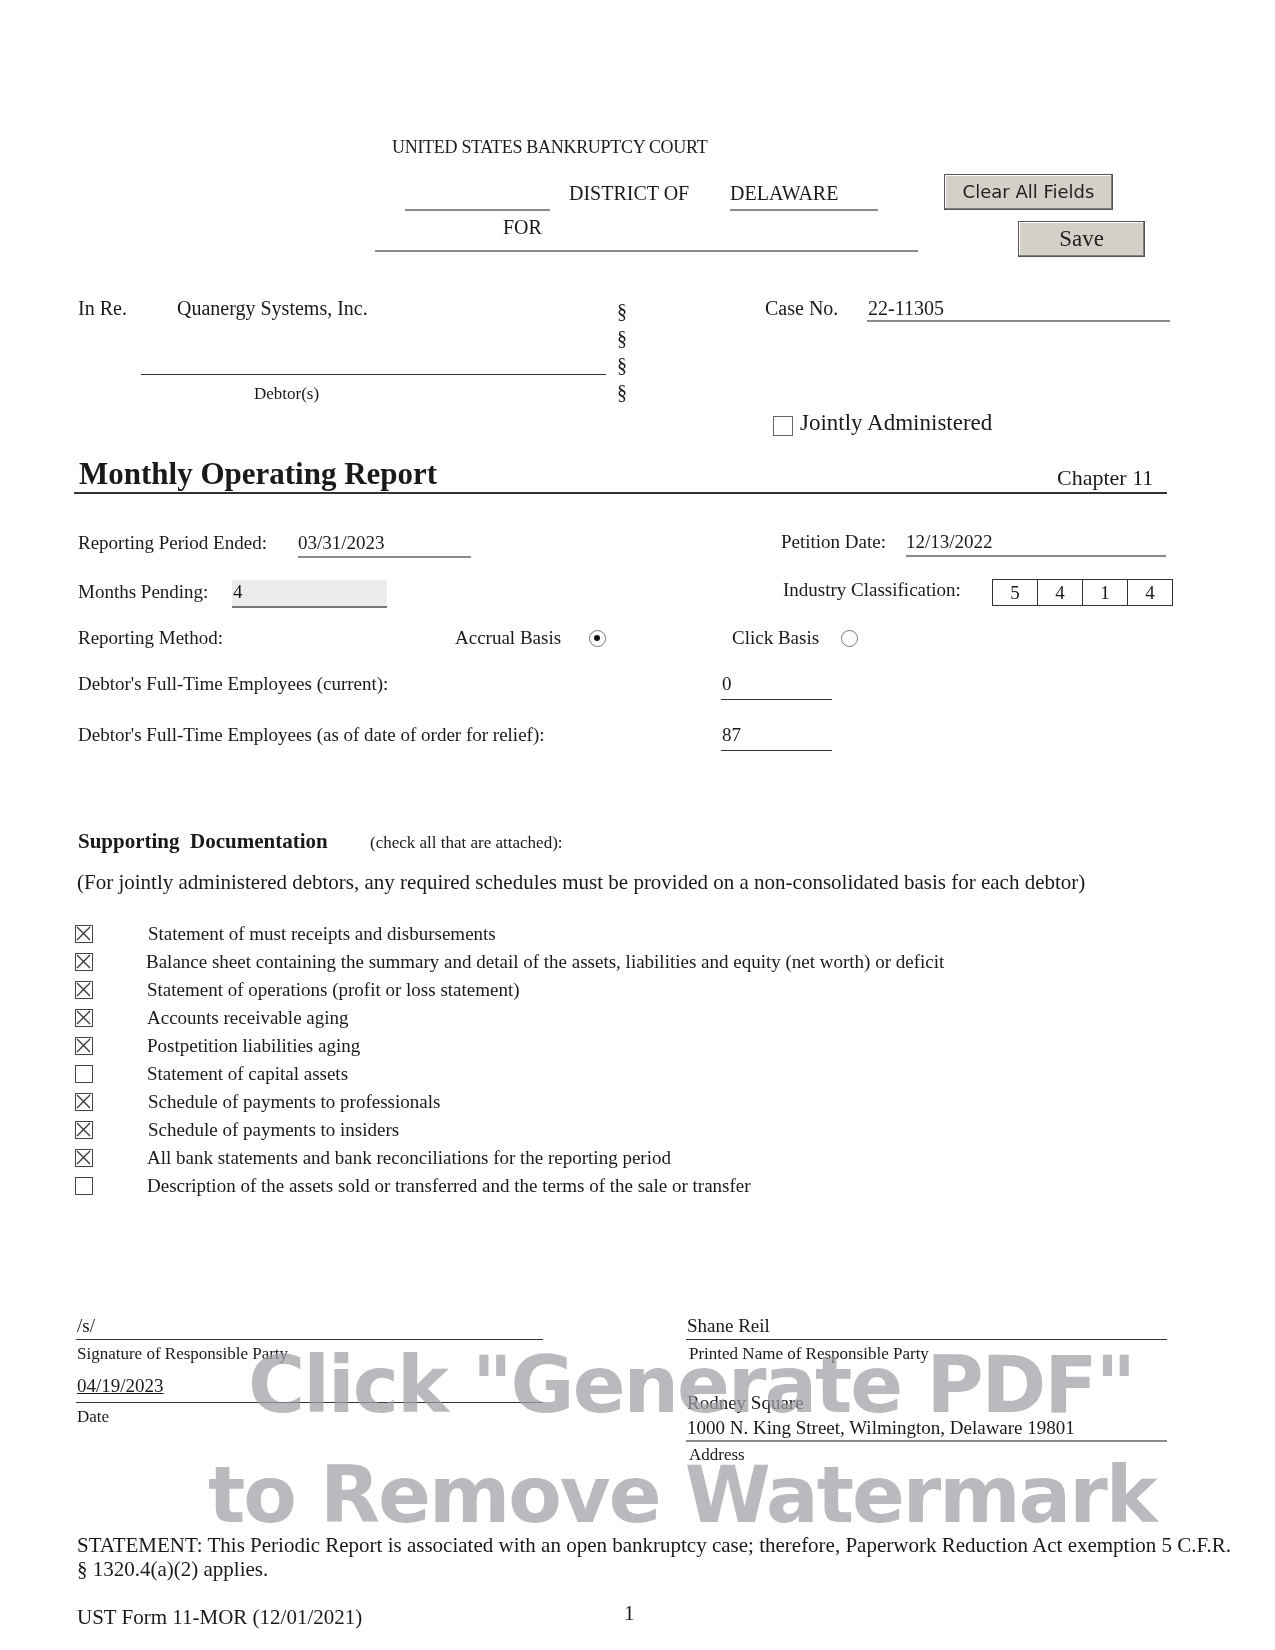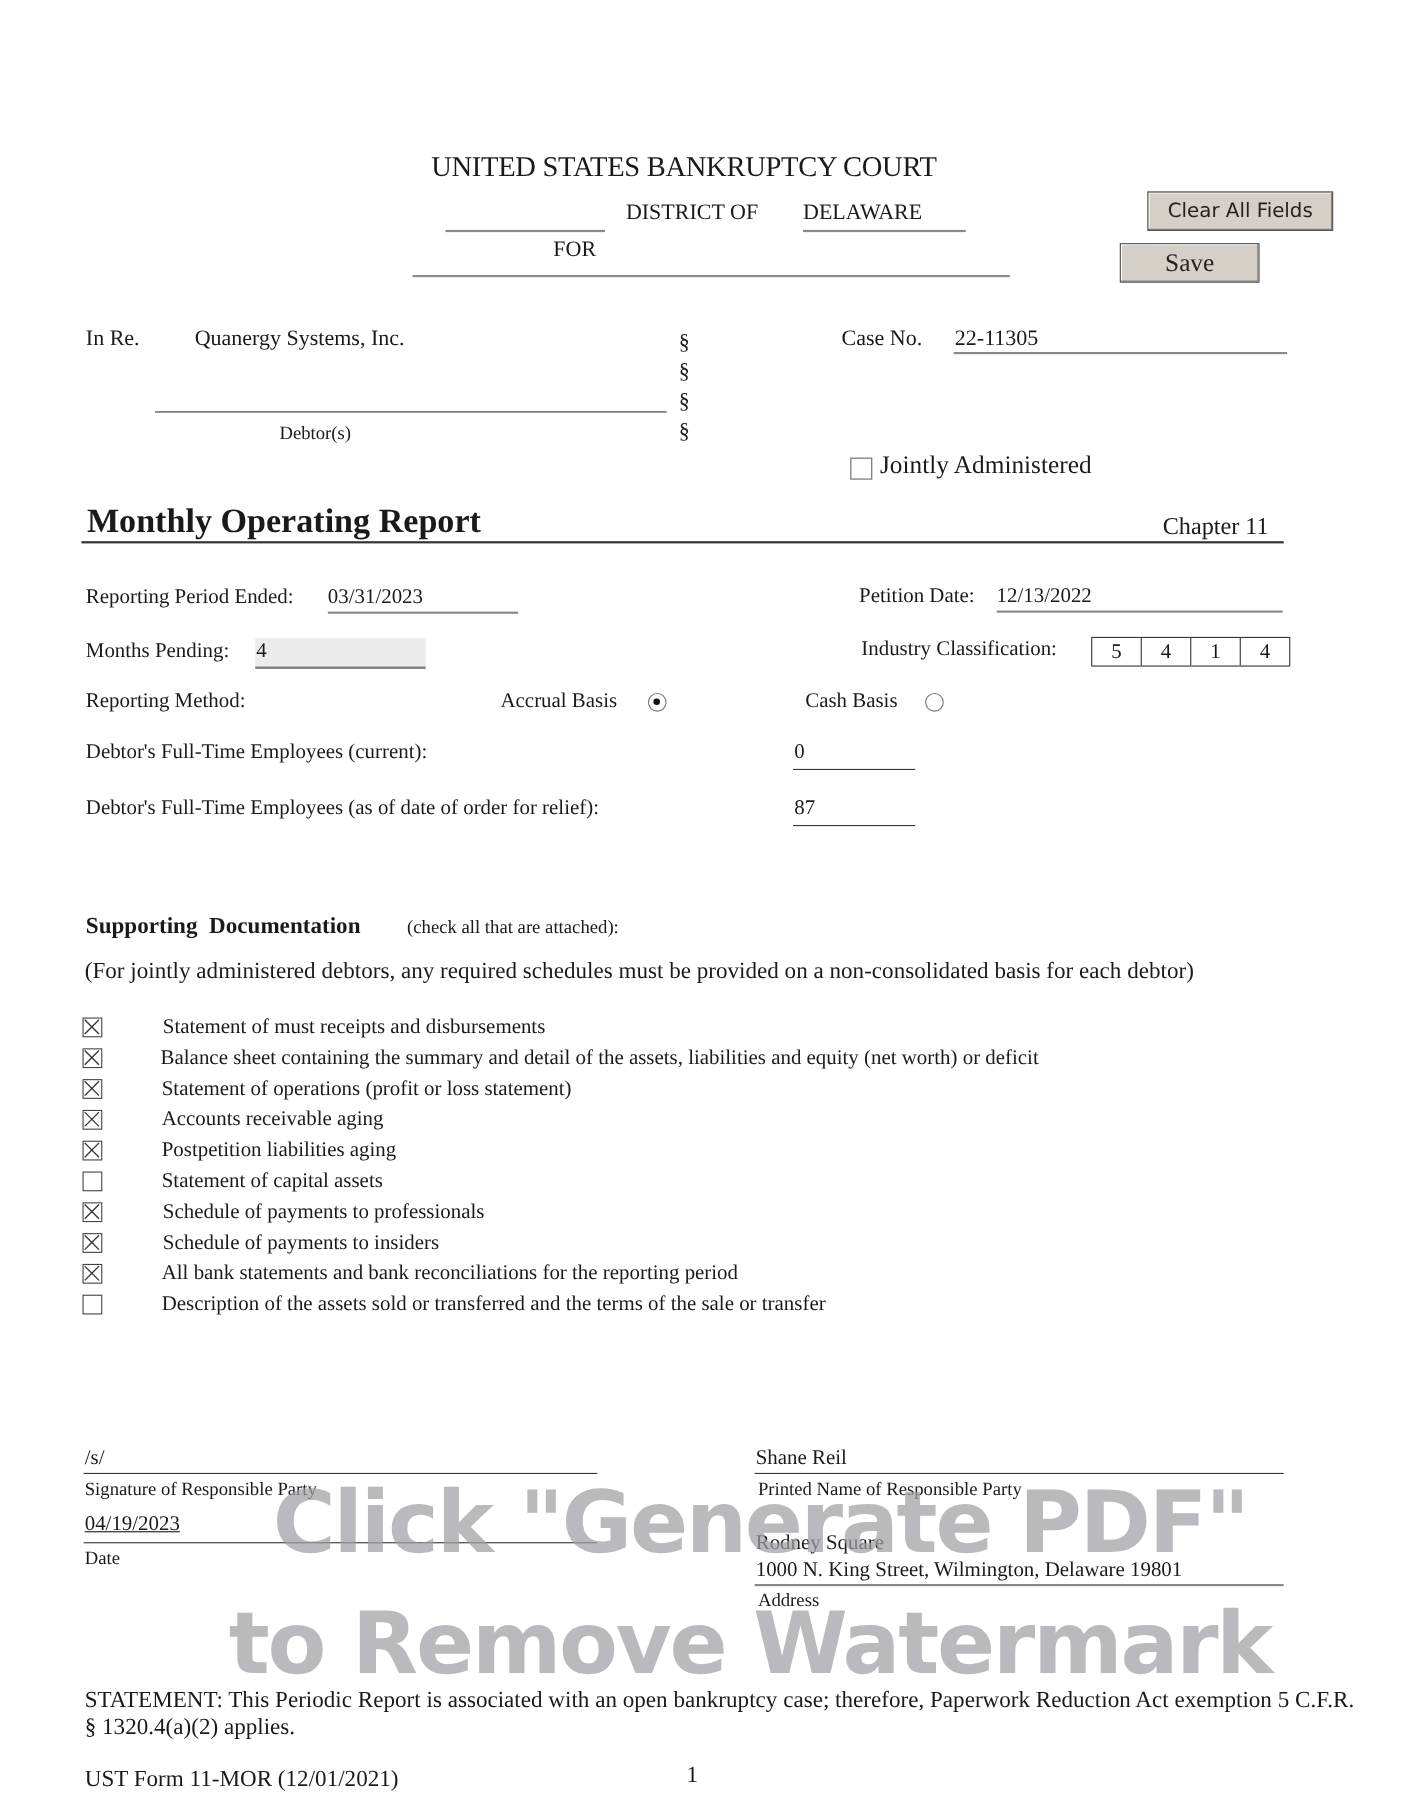--- a/index.html
+++ b/index.html
@@ -12,21 +12,21 @@
   .t19 { font-size: 19px; }
   .t18 { font-size: 21px; }
   .t17 { font-size: 17px; }
   .line { position: absolute; height: 0; border-top: 1.5px solid #333; }
   .gline { position: absolute; height: 0; border-top: 2px solid #8a8a8a; }
   .btn {
     position: absolute; background: #d4d0c8; border: 1px solid #555;
     box-shadow: inset -1px -1px 0 #808080, inset 1px 1px 0 #ffffff;
     color: #222; text-align: center; cursor: pointer;
   }
-  .btn-clear { left: 1043px; top: 174px; width: 167px; height: 34px; font-family: "DejaVu Sans", sans-serif; font-size: 18px; line-height: 34px; }
+  .btn-clear { left: 944px; top: 174px; width: 167px; height: 34px; font-family: "DejaVu Sans", sans-serif; font-size: 18px; line-height: 34px; }
   .btn-save { left: 1018px; top: 221px; width: 125px; height: 34px; font-family: "Liberation Serif", serif; font-size: 23px; line-height: 34px; }
   .cbx {
     position: absolute; width: 18px; height: 18px; border: 1.5px solid #444; box-sizing: border-box; background: #fff;
   }
   .cbx svg { position: absolute; left: 0; top: 0; }
   .radio {
     position: absolute; width: 17px; height: 17px; border: 1.5px solid #777; border-radius: 50%; box-sizing: border-box; background: #fff;
   }
   .radio .dot { position: absolute; left: 4px; top: 4px; width: 6px; height: 6px; border-radius: 50%; background: #111; }
   .naics { position: absolute; left: 992px; top: 579px; display: flex; border: 1.5px solid #333; }
@@ -35,21 +35,21 @@
   .gray-field { position: absolute; left: 232px; top: 580px; width: 155px; height: 26px; background: #ececec; border-bottom: 2px solid #777; }
   .watermark {
     position: absolute; font-family: "DejaVu Sans", sans-serif; font-weight: bold; color: rgba(160,160,165,0.72);
     white-space: nowrap; letter-spacing: -2px; pointer-events: none;
   }
   .section-title { font-weight: bold; }
 </style>
 </head>
 <body>
 
-<div class="abs" style="left:392px; top:137px; font-size:26px; letter-spacing:-0.3px;">UNITED STATES BANKRUPTCY COURT</div>
+<div class="abs" style="left:392px; top:137px; font-size:18px; letter-spacing:-0.3px;">UNITED STATES BANKRUPTCY COURT</div>
 <div class="gline" style="left:405px; top:209px; width:145px;"></div>
 <div class="abs t20" style="left:503px; top:168px;margin-top:48px;">FOR</div>
 <div class="abs t20" style="left:569px; top:182px;">DISTRICT OF</div>
 <div class="abs t20" style="left:730px; top:182px;">DELAWARE</div>
 <div class="gline" style="left:730px; top:209px; width:148px;"></div>
 <div class="gline" style="left:375px; top:250px; width:543px;"></div>
 
 <div class="btn btn-clear">Clear All Fields</div>
 <div class="btn btn-save">Save</div>
 
@@ -92,21 +92,21 @@
   <div>4</div>
   <div>1</div>
   <div>4</div>
 </div>
 
 <div class="abs t19" style="left:78px; top:627px;">Reporting Method:</div>
 <div class="abs t19" style="left:455px; top:627px;">Accrual Basis</div>
 <div class="radio" style="left:589px; top:630px;">
     <span class="dot"></span>
   </div>
-<div class="abs t19" style="left:732px; top:627px;">Cash Basis</div>
+<div class="abs t19" style="left:732px; top:627px;">Click Basis</div>
 <div class="radio" style="left:841px; top:630px;"></div>
 
 <div class="abs t19" style="left:78px; top:673px;">Debtor's Full-Time Employees (current):</div>
 <div class="abs t19" style="left:722px; top:673px;">0</div>
 <div class="line" style="left:721px; top:699px; width:111px;"></div>
 
 <div class="abs t19" style="left:78px; top:724px;">Debtor's Full-Time Employees (as of date of order for relief):</div>
 <div class="abs t19" style="left:722px; top:724px;">87</div>
 <div class="line" style="left:721px; top:750px; width:111px;"></div>
 

